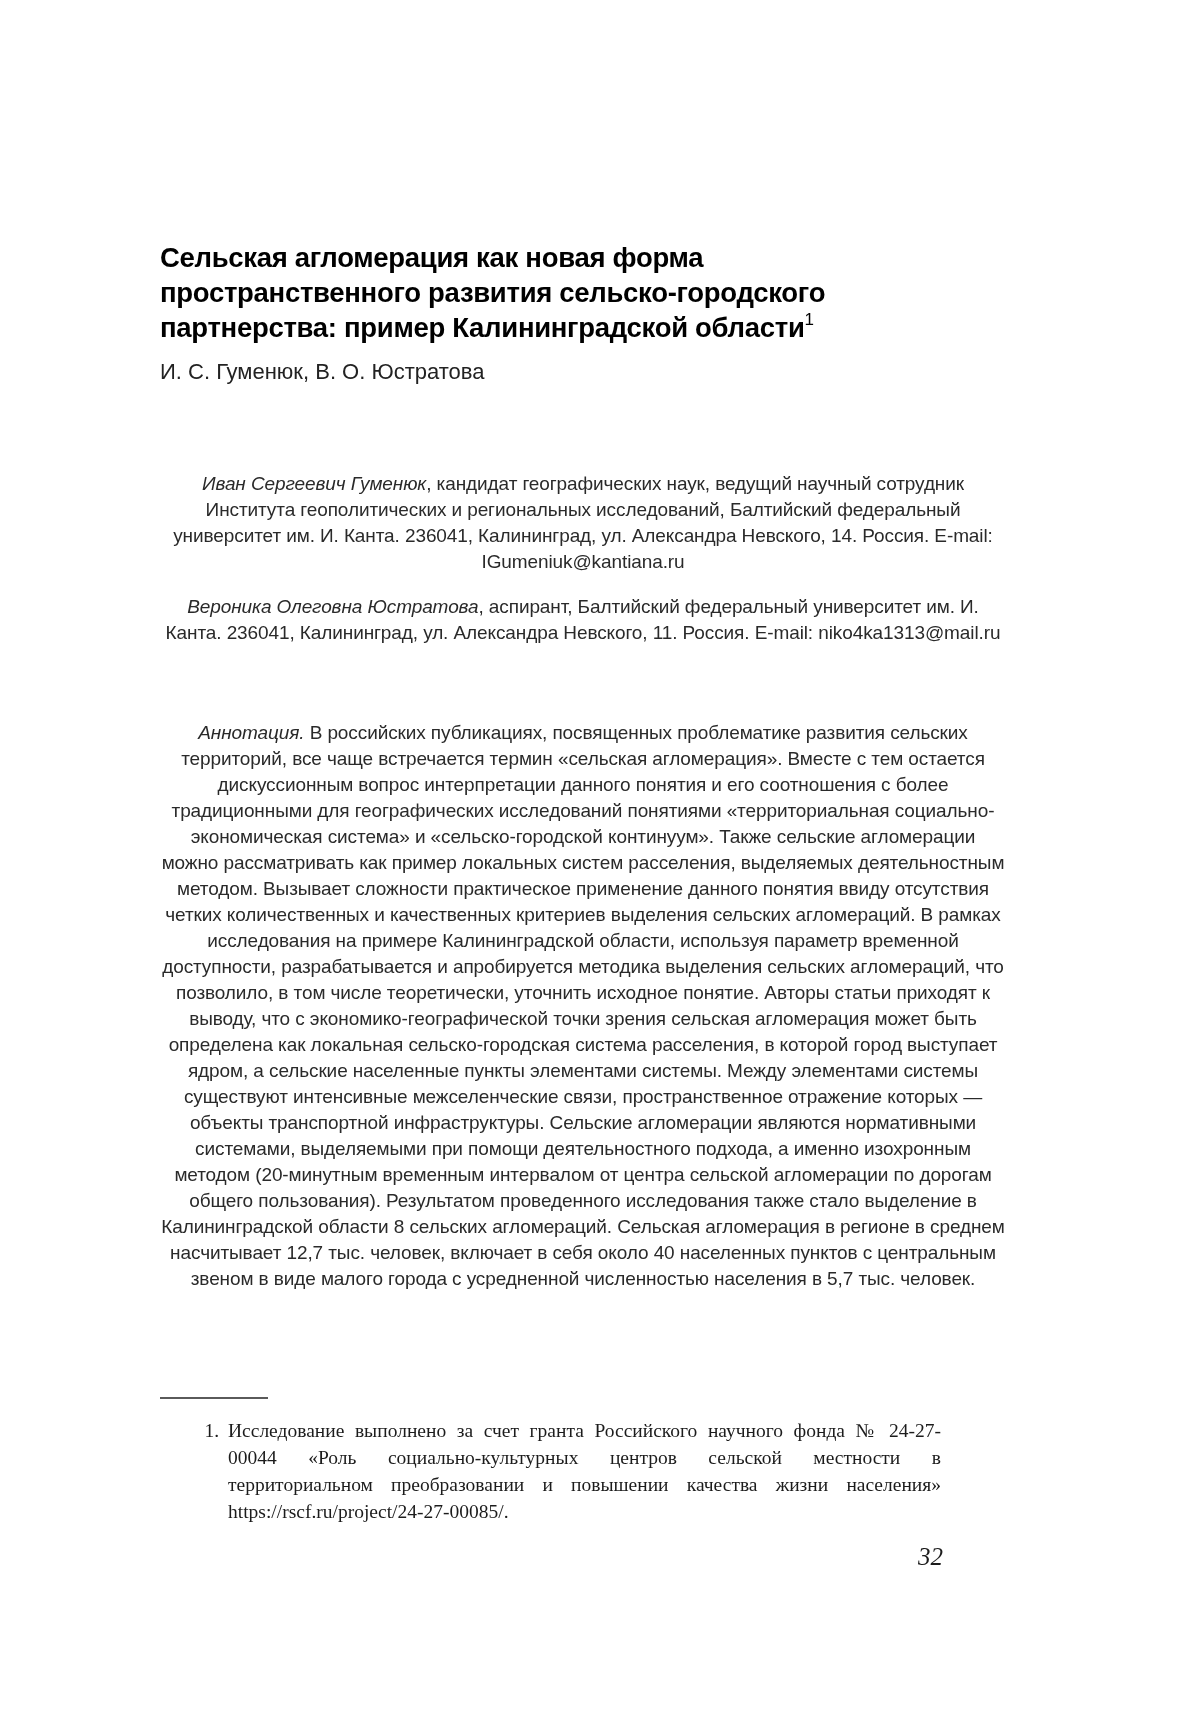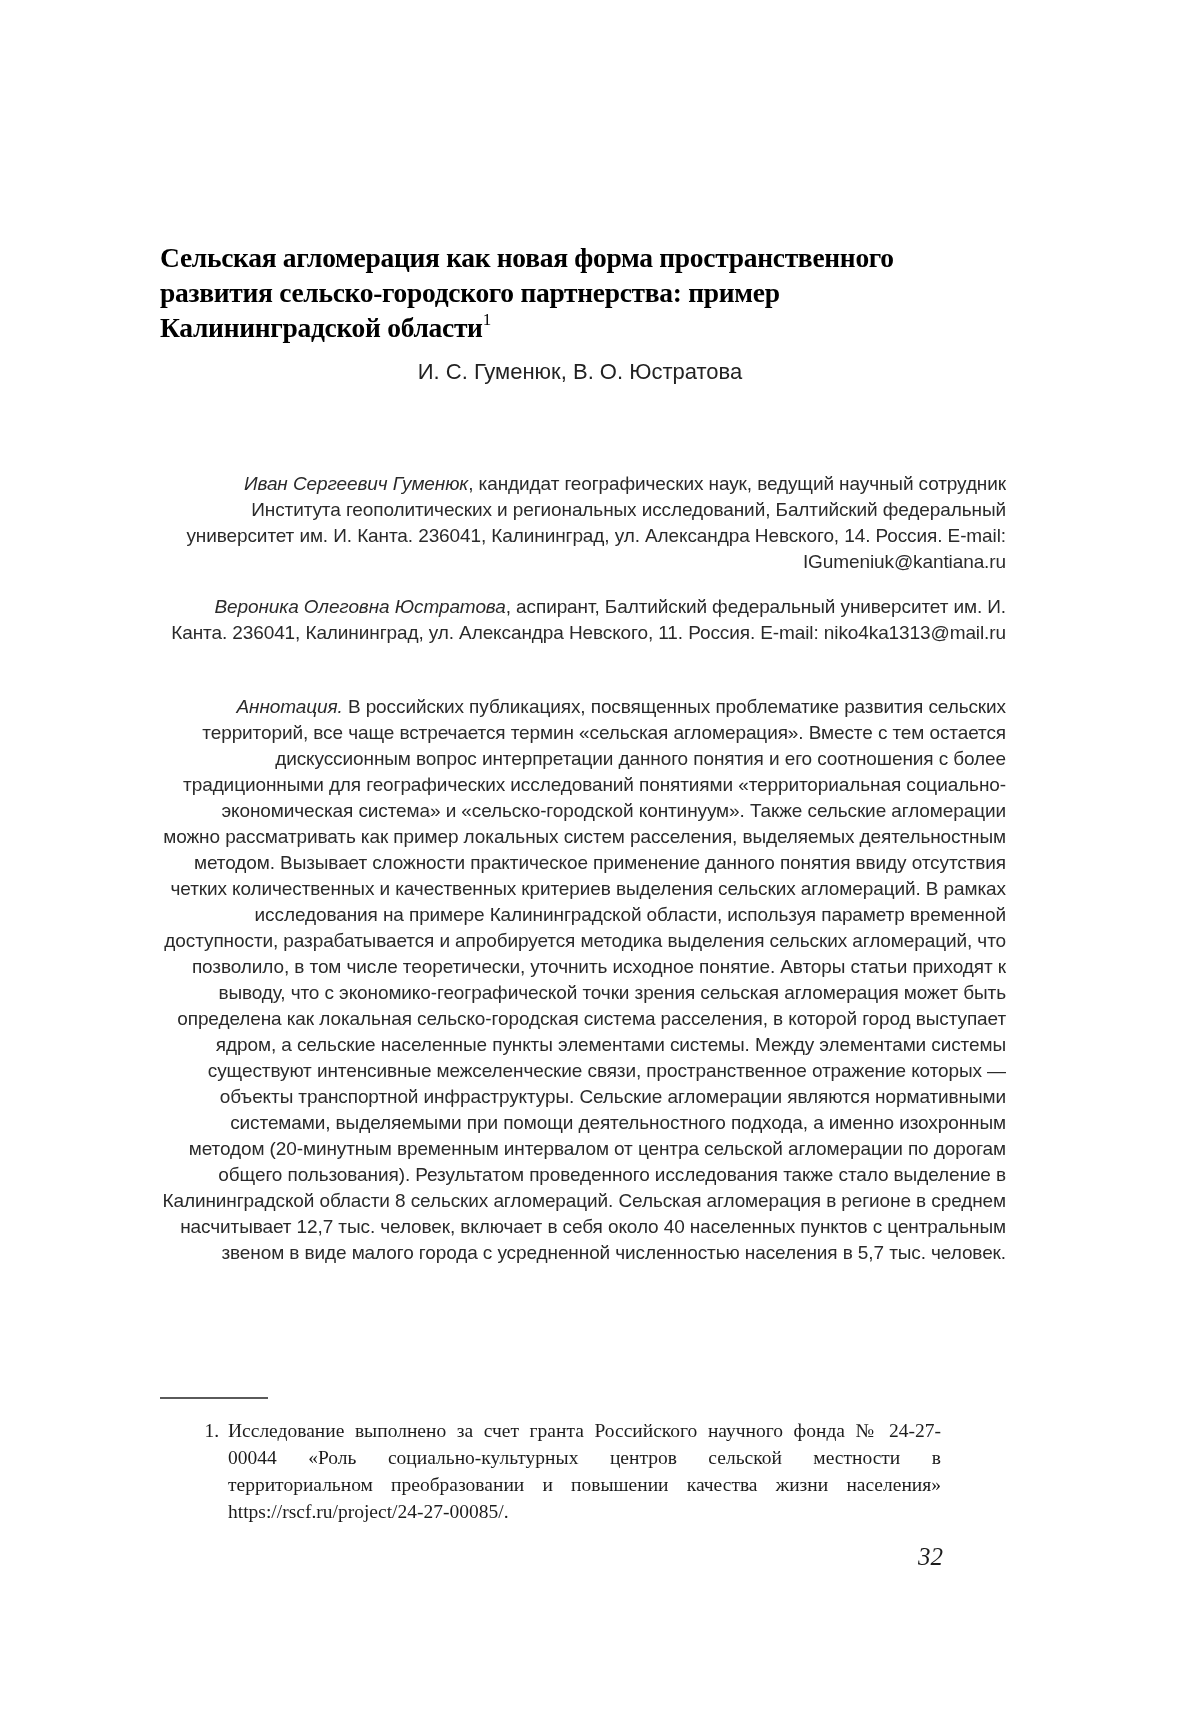--- a/index.html
+++ b/index.html
@@ -15,21 +15,21 @@
     font-family: "Liberation Sans", sans-serif;
     color: #1c1c1c;
     overflow: hidden;
   }
   .article-title {
     position: absolute;
     left: 160px;
     top: 240px;
     width: 800px;
     margin: 0;
-    font-family: Liberation Serif, serif;
+    font-family: Liberation Sans, sans-serif;
     font-weight: 700;
     font-size: 27.5px;
     line-height: 35px;
     letter-spacing: -0.3px;
     color: #000000;
   }
   .article-title sup {
     font-weight: 400;
     font-size: 17px;
     line-height: 0;
@@ -37,35 +37,34 @@
     letter-spacing: 0;
   }
   .authors-line {
     position: absolute;
     left: 160px;
     top: 358px;
     width: 840px;
     font-size: 22px;
     line-height: 27px;
     color: #222222;
-    text-align: center;
   }
   .bio, .abstract {
     position: absolute;
     left: 160px;
     width: 846px;
     font-size: 19px;
     line-height: 26px;
     letter-spacing: -0.1px;
     color: #2a2a2a;
-    text-align: right;
+    text-align: center;
   }
   .bio-1 { top: 452px; }
   .bio-2 { top: 575px; }
-  .abstract { top: 650px; margin-top: 44px; }
+  .abstract { top: 676px; margin-top: 44px; }
   .italic { font-style: italic; }
   .footnote-divider {
     position: absolute;
     left: 160px;
     top: 1397px;
     width: 108px;
     height: 2px;
     background: #5a5a5a;
   }
   .footnote {

